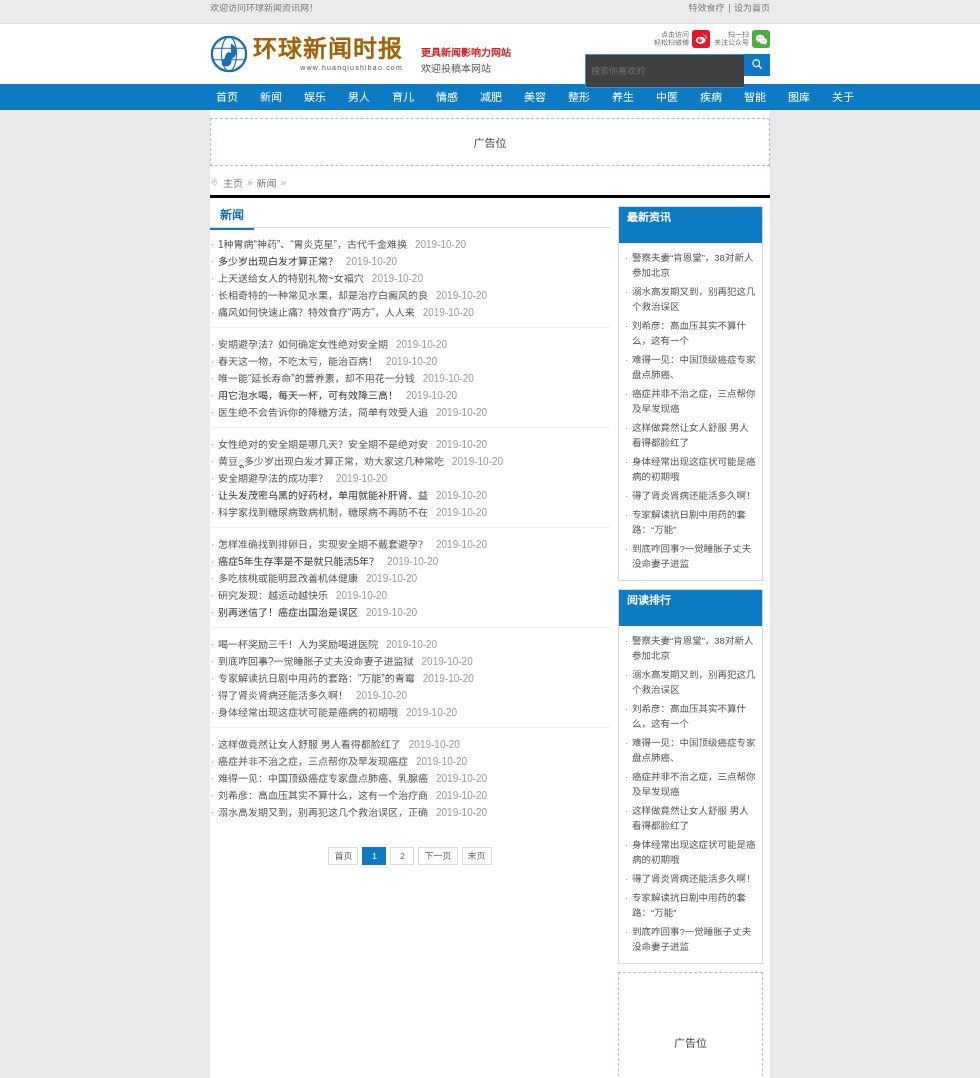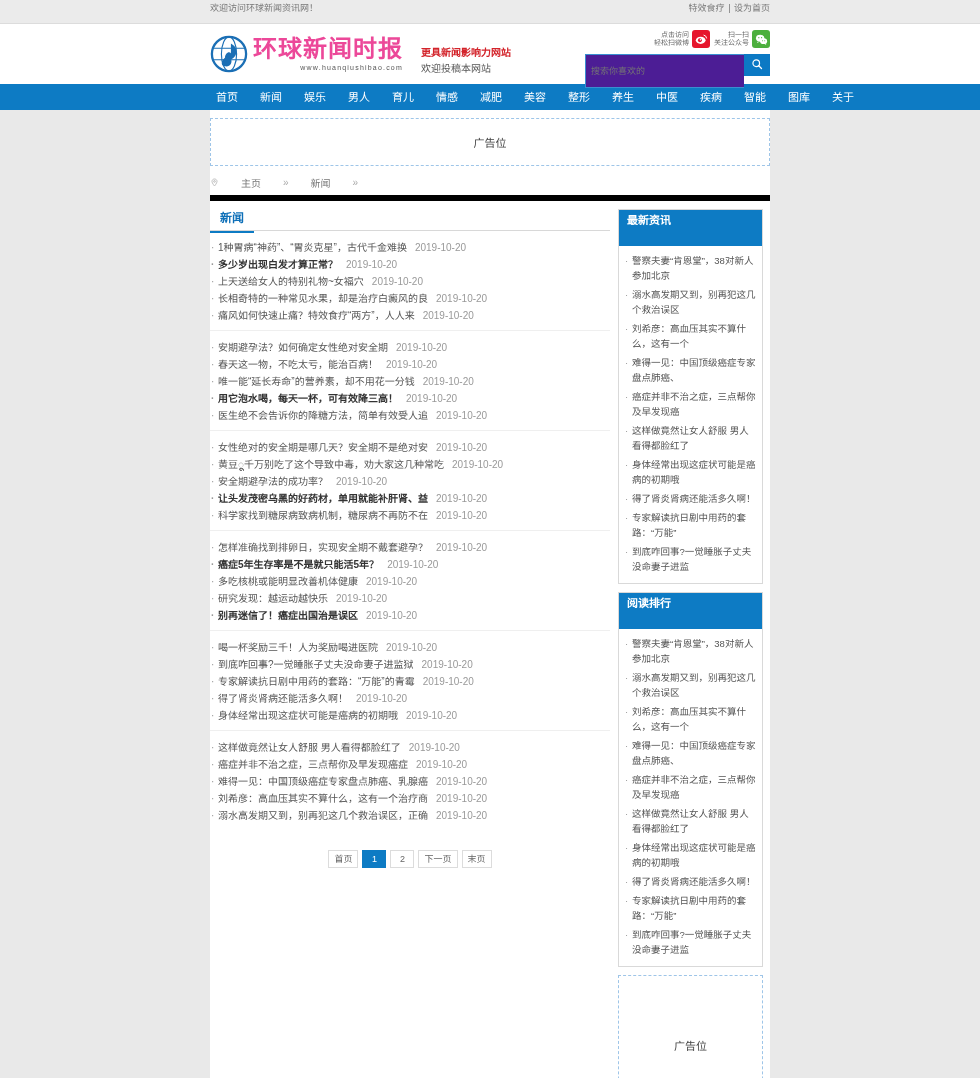--- a/index.html
+++ b/index.html
@@ -34,21 +34,21 @@
   .header-inner {
     width: 560px; margin: 0 auto;
     height: 60px; display: flex; align-items: center;
     position: relative;
   }
   .logo-wrap { display: flex; align-items: center; gap: 5px; }
   .logo-mark { width: 38px; height: 38px; flex: 0 0 38px; }
   .logo-text { line-height: 1; }
   .logo-title {
     font-family: "DejaVu Sans", sans-serif;
-    font-size: 24px; font-weight: bold; color: #ec4899;
+    font-size: 24px; font-weight: bold; color: #a16207;
     letter-spacing: 1px;
   }
   .logo-url {
     font-size: 7px; color: #555; letter-spacing: 1.2px;
     margin-top: 3px; text-align: right;
     font-family: "Liberation Sans", sans-serif;
   }
   .slogan { margin-left: 18px; line-height: 1.6; margin-top: 13px; }
   .slogan-main { color: #d3232a; font-size: 10px; font-weight: bold; }
   .slogan-sub { color: #555; font-size: 10px; }
@@ -70,21 +70,21 @@
     width: 18px; height: 18px; border-radius: 3px;
     display: flex; align-items: center; justify-content: center;
     font-size: 11px; color: #fff;
   }
   .ico-weibo { background: #e6162d; }
   .ico-wechat { background: #4caf3d; }
   .search-row { display: flex; margin-top: 4px; height: 22px; }
   .search-input {
     flex: 1; height: 22px; border: 1px solid #3a8fd0; border-right: none;
     padding: 16px 5px; font-size: 9px; color: #999; outline: none;
-    background: #4c1d95;
+    background: #404040;
   }
   .search-btn {
     width: 26px; height: 22px; background: #0b79c4; border: none;
     color: #fff; cursor: pointer; display: flex;
     align-items: center; justify-content: center;
   }
 
   
   .nav { background: #0d7bc4; height: 26px; }
   .nav-inner {
@@ -100,21 +100,21 @@
   
   .wrap { width: 560px; margin: 0 auto; background: #fff; padding: 8px 0 0; }
   .ad-box {
     border: 1px dashed #9ec5e8; height: 48px;
     display: flex; align-items: center; justify-content: center;
     color: #444; font-size: 11px; background: #fff;
     margin-bottom: 6px;
   }
   .crumb {
     font-size: 10px; color: #777; padding: 3px 0 5px;
-    border-bottom: 6px solid #000000; display: flex; align-items: center; gap: 20px;
+    border-bottom: 3px solid #000000; display: flex; align-items: center; gap: 2px;
   }
   .crumb a { color: #777; text-decoration: none; }
   .crumb .sep { color: #aaa; margin: 0 2px; }
   .pin-ico { display: inline-block; width: 9px; height: 9px; margin-right: 2px; }
 
   .cols { display: flex; gap: 8px; padding-top: 8px; align-items: flex-start; }
   .col-main { width: 400px; flex: 0 0 400px; }
   .col-side { width: 145px; flex: 0 0 145px; }
 
   
@@ -131,21 +131,21 @@
     height: 17px; line-height: 17px; overflow: hidden;
   }
   .news-li .t {
     font-size: 10px; color: #555; text-decoration: none;
     white-space: nowrap; overflow: hidden; text-overflow: ellipsis;
     padding-left: 8px; position: relative;
   }
   .news-li .t::before {
     content: "·"; position: absolute; left: 1px; color: #999;
   }
-  .news-li.bold .t { font-weight: bold; color: #333; }
+  .news-li.bold .t { font-weight: normal; color: #333; }
   .news-li .d { font-size: 10px; color: #999; flex: 0 0 auto; padding-left: 8px; }
 
   
   .pager {
     display: flex; justify-content: center; gap: 4px;
     padding: 20px 0 26px;
   }
   .pg {
     min-width: 24px; height: 18px; line-height: 17px; text-align: center;
     border: 1px solid #dcdcdc; background: #fff; color: #666;
@@ -360,21 +360,21 @@
                 <a class="t" href="#">医生绝不会告诉你的降糖方法，简单有效受人追</a>
                 <span class="d">2019-10-20</span>
               </div>
             </div>
             <div class="news-group">
               <div class="news-li">
                 <a class="t" href="#">女性绝对的安全期是哪几天？安全期不是绝对安</a>
                 <span class="d">2019-10-20</span>
               </div>
               <div class="news-li">
-                <a class="t" href="#">黄豆ूू千万别吃了这个导致中毒，劝大家这几种常吃</a>
+                <a class="t" href="#">黄豆ूू多少岁出现白发才算正常，劝大家这几种常吃</a>
                 <span class="d">2019-10-20</span>
               </div>
               <div class="news-li">
                 <a class="t" href="#">安全期避孕法的成功率？</a>
                 <span class="d">2019-10-20</span>
               </div>
               <div class="news-li bold">
                 <a class="t" href="#">让头发茂密乌黑的好药材，单用就能补肝肾、益</a>
                 <span class="d">2019-10-20</span>
               </div>

